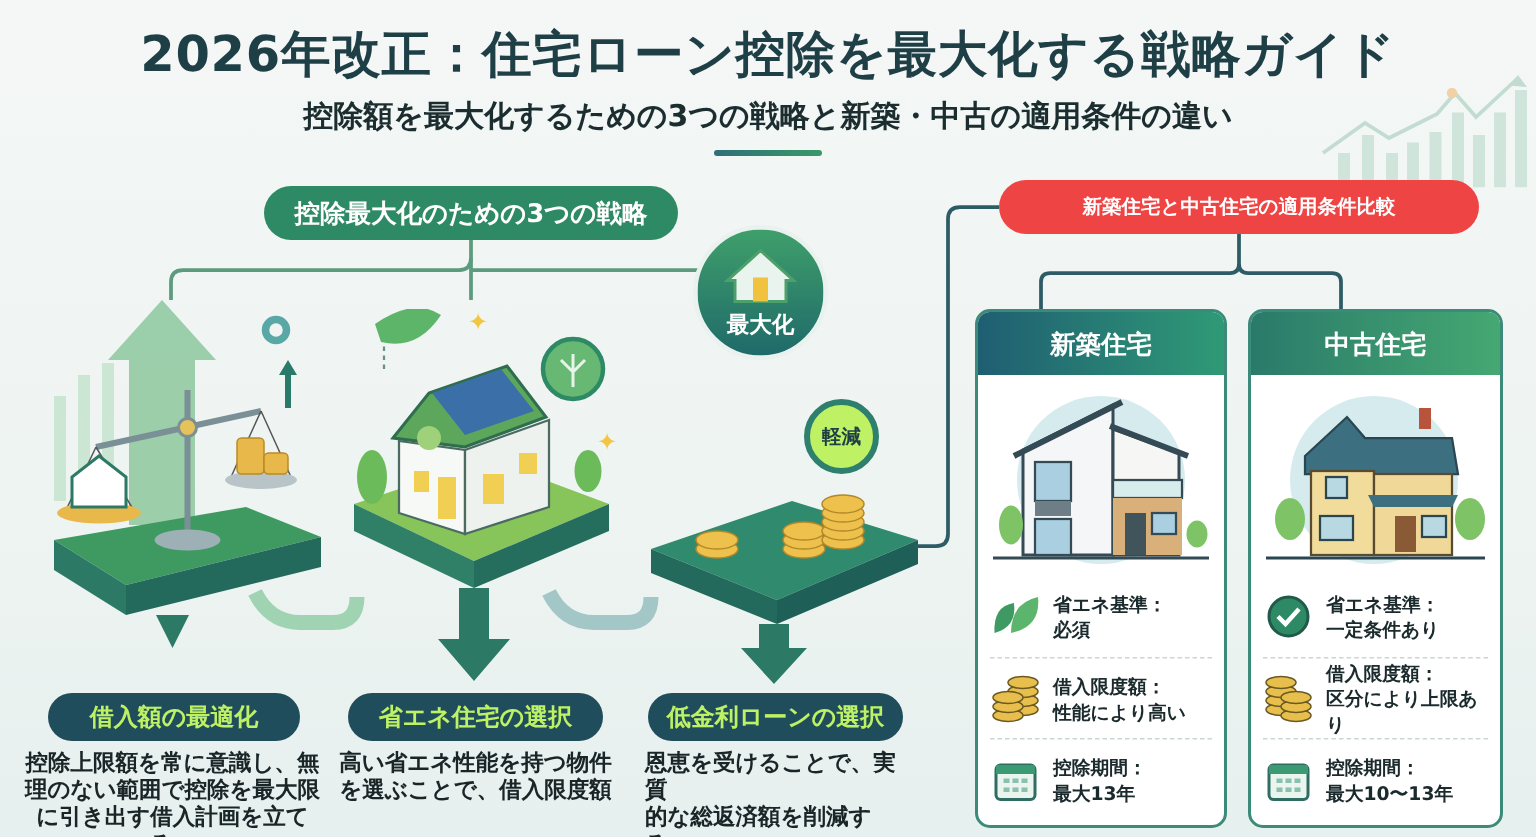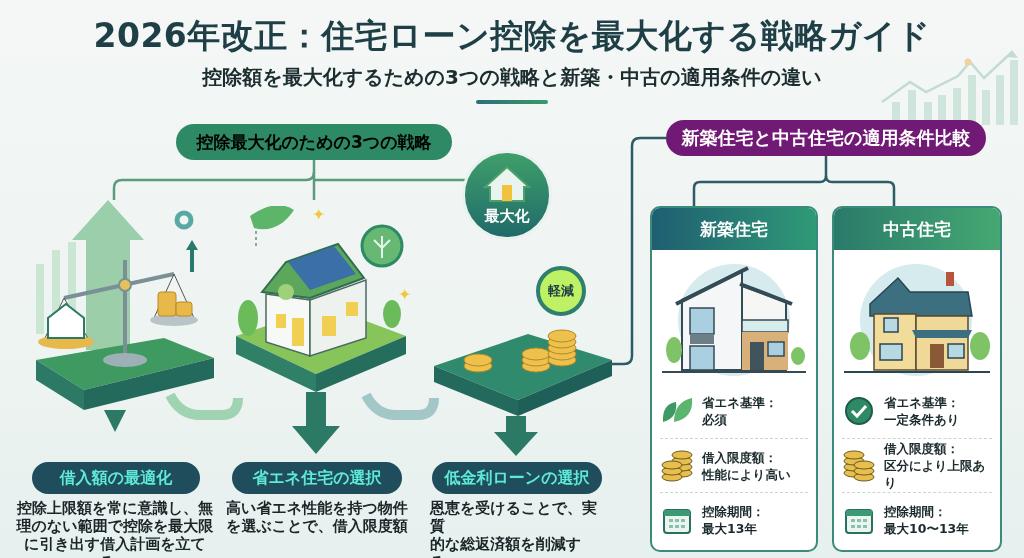--- a/index.html
+++ b/index.html
@@ -2,23 +2,23 @@
 <html><head>
 <meta charset="utf-8">
 <style>
 *{box-sizing:border-box;margin:0;padding:0}
 html,body{width:1024px;height:558px;overflow:hidden}
 body{font-family:"DejaVu Sans","Liberation Sans",sans-serif;background:linear-gradient(180deg,#f4f7f5 0%,#eef4f2 60%,#e6f0ee 100%);position:relative;color:#1e3d45}
 .abs{position:absolute}
 .title{left:0;top:14px;width:1024px;text-align:center;font-size:33px;font-weight:bold;color:#1f3f47;letter-spacing:0.5px}
 .subtitle{left:0;top:64px;width:1024px;text-align:center;font-size:20px;font-weight:bold;color:#1c2d30}
 .title-rule{left:476px;top:100px;width:72px;height:4px;border-radius:2px;background:linear-gradient(90deg,#2f6f78,#3a9a6a)}
-.pill-strat{left:176px;top:124px;width:276px;height:36px;border-radius:18px;background:#2e8a64;color:#000000;font-size:17px;font-weight:bold;display:flex;align-items:center;justify-content:center}
-.pill-compare{left:666px;top:120px;width:320px;height:36px;border-radius:18px;background:#701a75;color:#fff;font-size:18px;font-weight:bold;display:flex;align-items:center;justify-content:center}
-.step-label{height:32px;border-radius:16px;background:#1f4d5c;color:#5eead4;font-size:16px;font-weight:bold;display:flex;align-items:center;justify-content:center;top:462px}
+.pill-strat{left:176px;top:124px;width:276px;height:36px;border-radius:18px;background:#2e8a64;color:#ffffff;font-size:17px;font-weight:bold;display:flex;align-items:center;justify-content:center}
+.pill-compare{left:666px;top:120px;width:320px;height:36px;border-radius:18px;background:#ef4444;color:#fff;font-size:13px;font-weight:bold;display:flex;align-items:center;justify-content:center}
+.step-label{height:32px;border-radius:16px;background:#1f4d5c;color:#bef264;font-size:16px;font-weight:bold;display:flex;align-items:center;justify-content:center;top:462px}
 .step-desc{top:499px;font-size:15px;font-weight:bold;line-height:18px;color:#1a2528;text-align:center}
 .card{top:206px;width:168px;height:346px;border-radius:10px;border:2px solid #3c8a79;background:#fff;overflow:hidden}
 .card-head{height:42px;color:#fff;font-size:17px;font-weight:bold;display:flex;align-items:center;justify-content:center}
 .card-img{height:134px;position:relative}
 .card-rows{padding:0 8px}
 .card-row{display:flex;align-items:center;height:54px;border-top:1px dashed #c9d6d2}
 .card-row:first-child{border-top:none}
 .row-icon{width:34px;height:34px;flex:0 0 34px;margin-right:8px;display:flex;align-items:center;justify-content:center}
 .row-text{font-size:12.5px;font-weight:bold;line-height:17px;color:#1b2a2d}
 .circle-badge{border-radius:50%;display:flex;flex-direction:column;align-items:center;justify-content:center;color:#fff;font-weight:bold}

